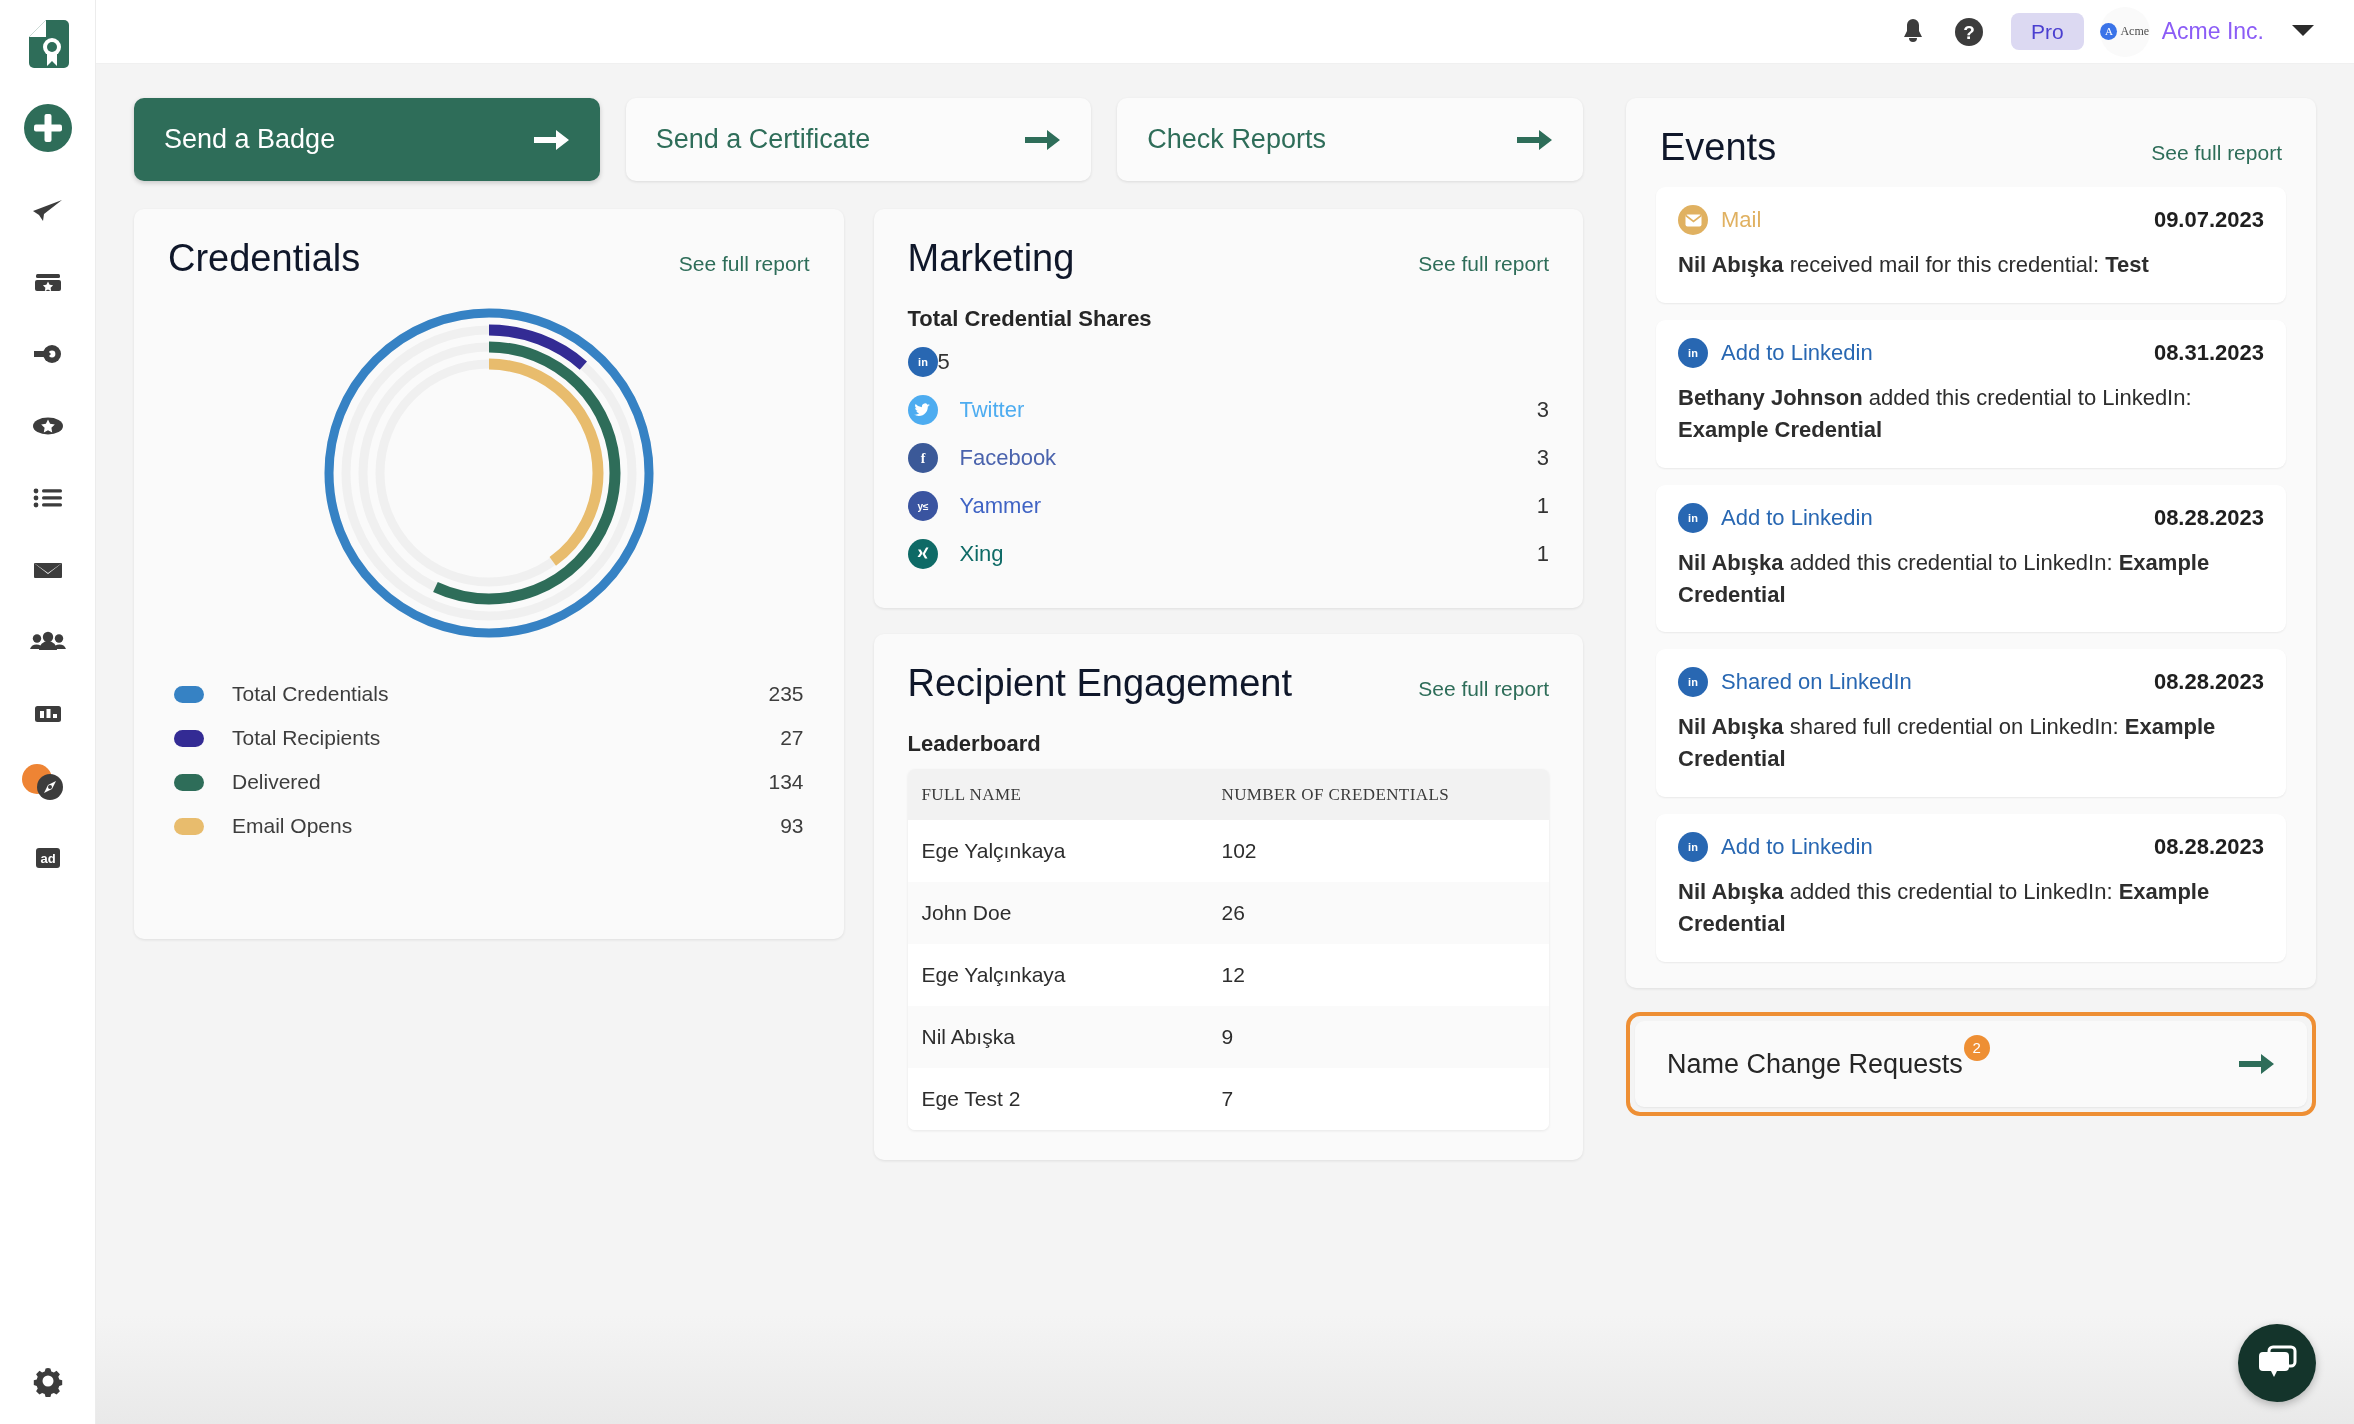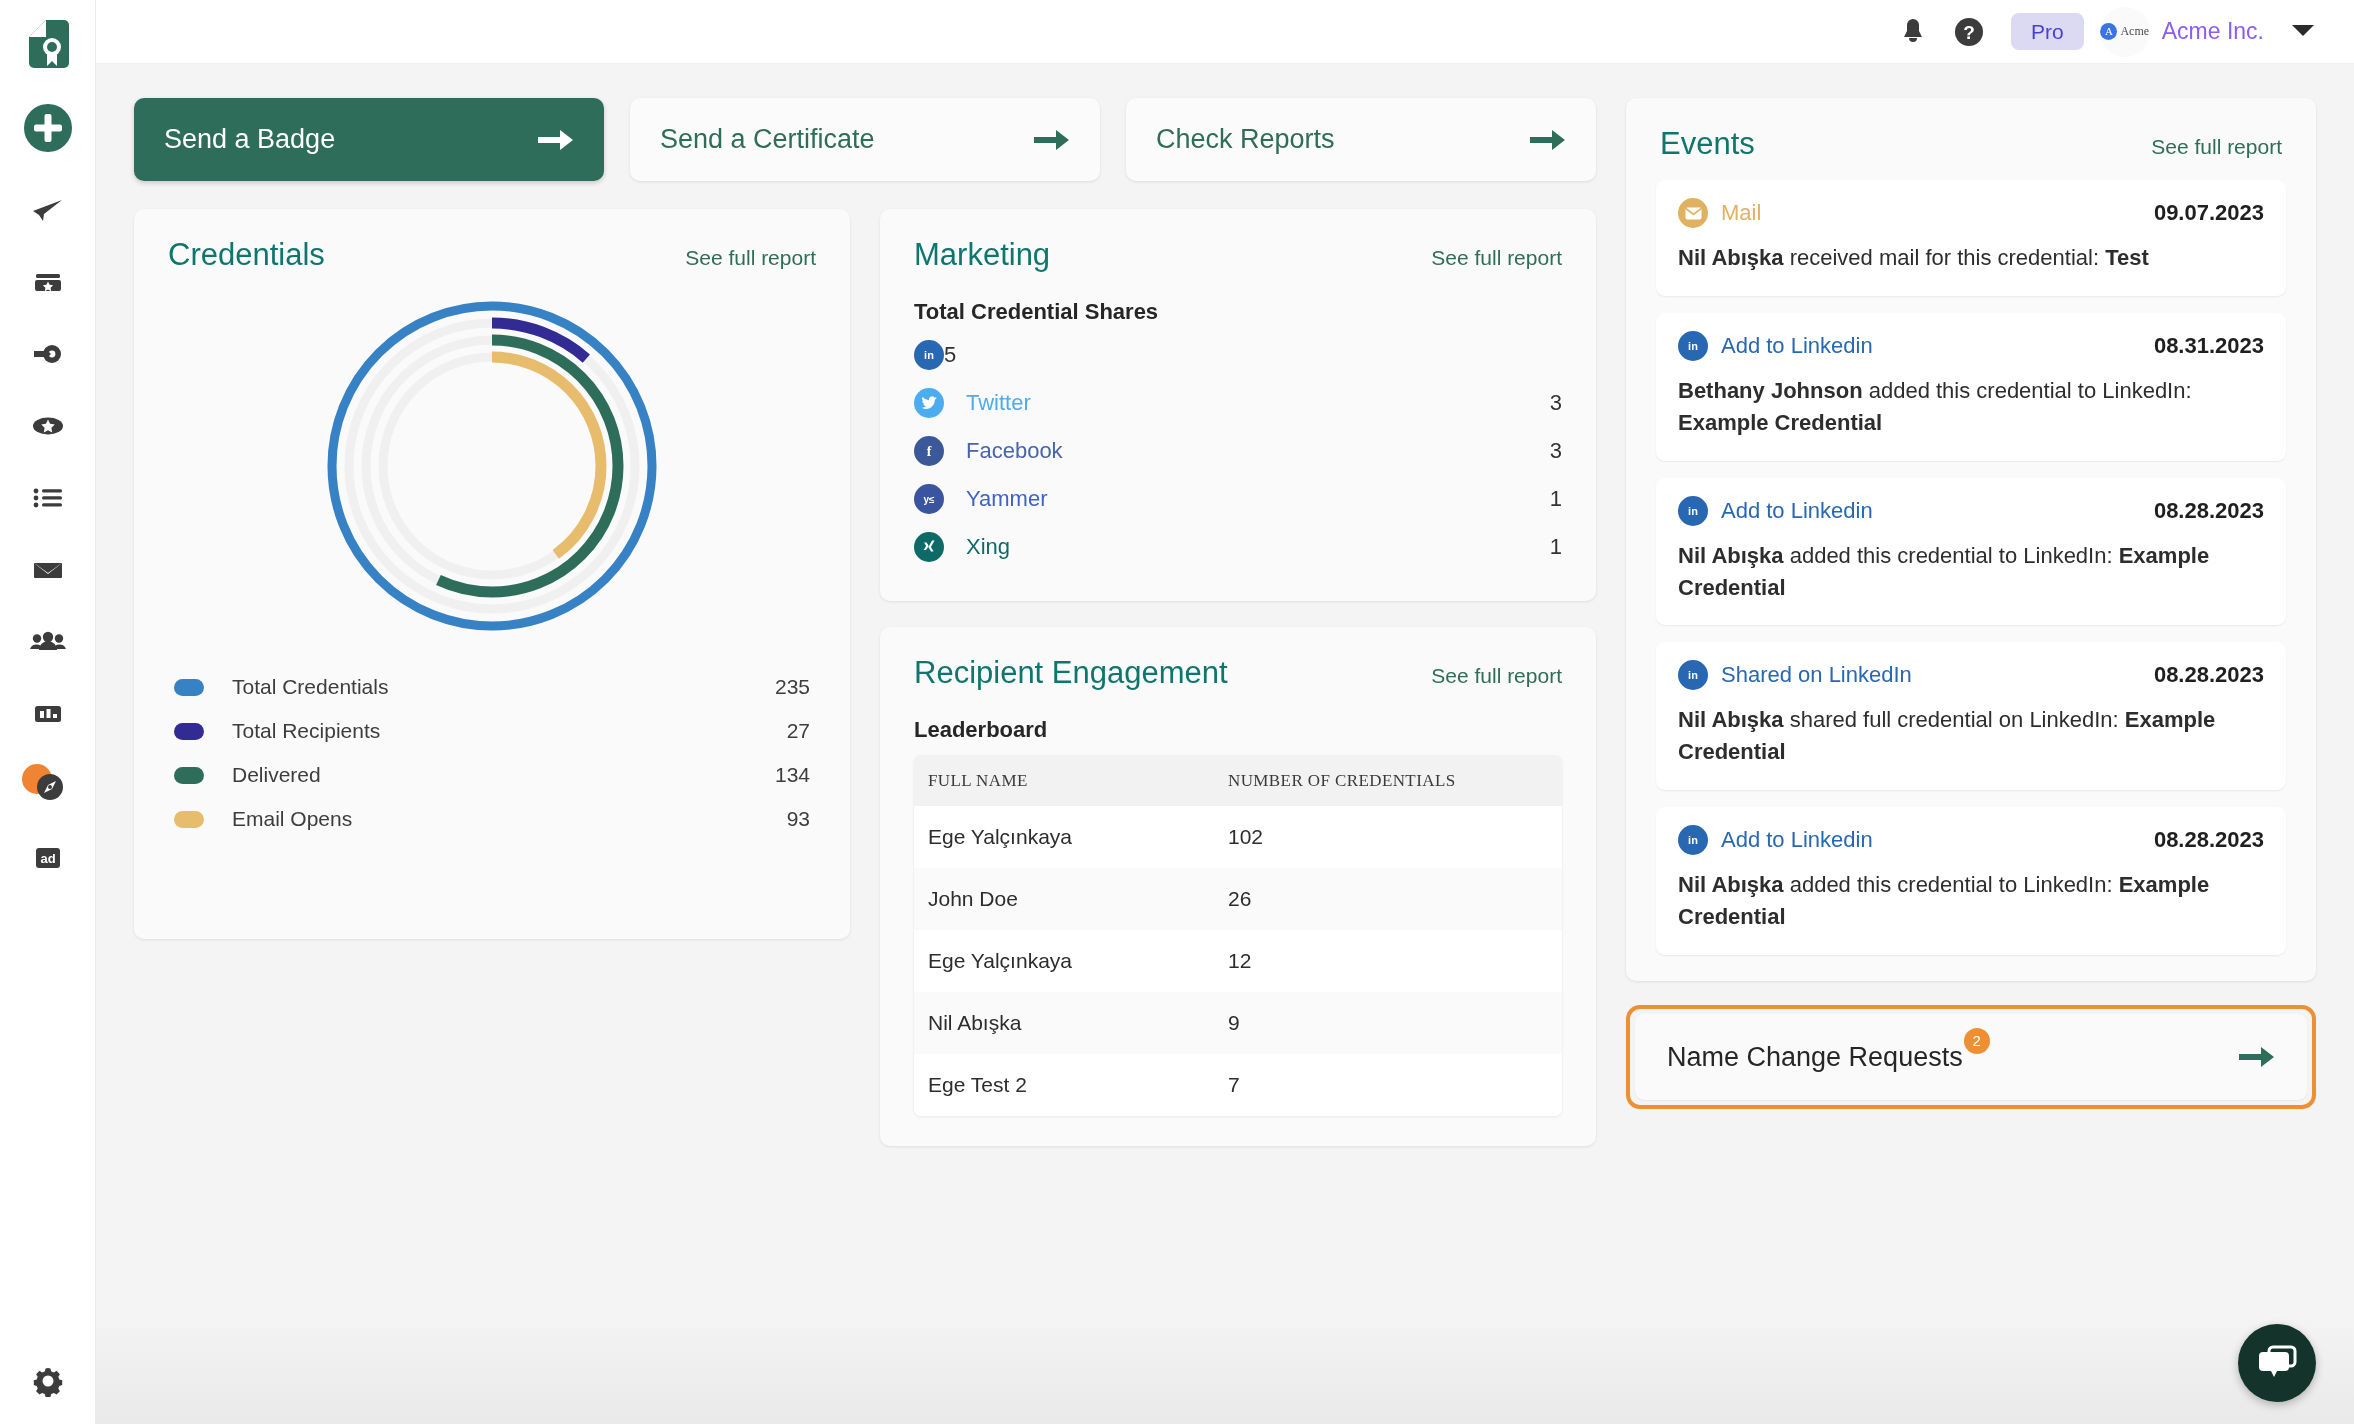--- a/index.html
+++ b/index.html
@@ -61,21 +61,21 @@
   .org-avatar-inner { display:flex; align-items:center; gap:3px; }
   .org-avatar-mark { width:17px; height:17px; border-radius:50%; background:#3a73e8; display:flex; align-items:center; justify-content:center; }
   .org-avatar-mark span { color:#fff; font-size:11px; font-family:"Liberation Serif",serif; line-height:1; }
   .org-avatar-txt { font-family:"Liberation Serif", serif; font-size:12px; color:#4d4d4d; }
   .org-name { font-size: 23px; color: #8b5cf6; cursor:pointer; }
   .caret { margin-left: 26px; cursor:pointer; }
 
   .content {
     flex: 1; background: #f4f4f4;
     padding: 34px 38px 8px 38px;
-    display: flex; gap: 30px;
+    display: flex; gap: 43px;
     min-height: 0;
     background: linear-gradient(180deg,#f4f4f4 0%,#f4f4f4 92%,#e9e9e9 100%);
   }
   .col-left { flex: 1 1 0; min-width:0; display:flex; flex-direction:column; }
   .col-right { flex: 0 0 690px; display: flex; flex-direction: column; gap: 24px; }
 
   
   .actions-row { display: flex; gap: 26px; }
   .action-btn {
     flex: 1; height: 83px; border-radius: 10px;
@@ -90,21 +90,21 @@
 
   
   .card {
     background: #fafafa; border-radius: 10px;
     box-shadow: 0 1px 3px rgba(0,0,0,.09);
   }
   .card-head {
     display: flex; align-items: baseline; justify-content: space-between;
     padding: 28px 34px 0 34px;
   }
-  .card-title { font-size: 31px; color: #0f766e; font-weight: 400; }
+  .card-title { font-size: 38px; color: #0f172a; font-weight: 400; }
   .see-full { font-size: 21px; color: #2e6d59; cursor: pointer; }
 
   
   .mid-row { display: flex; gap: 30px; margin-top: 28px; flex: 1; min-height: 0; }
   .credentials-card { flex: 1 1 0; min-width:0; display: flex; flex-direction: column; height: 730px; }
   .donut-area { display: flex; justify-content: center; padding-top: 18px; }
   .legend { padding: 24px 40px 0 40px; }
   .legend-row { display: flex; align-items: center; padding: 10px 0; }
   .legend-swatch { width: 30px; height: 17px; border-radius: 9px; flex: 0 0 30px; }
   .legend-label { font-size: 21px; color: #3d3d3d; margin-left: 28px; flex: 1; }

